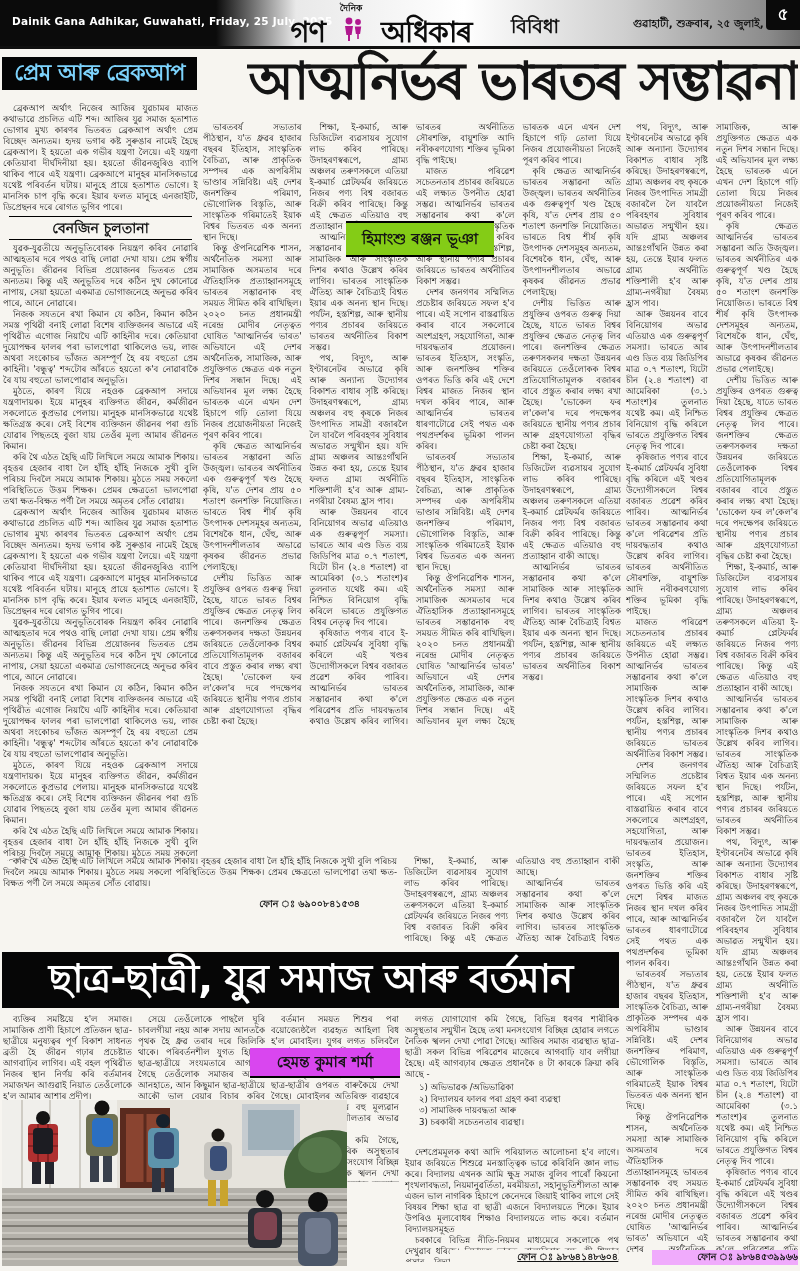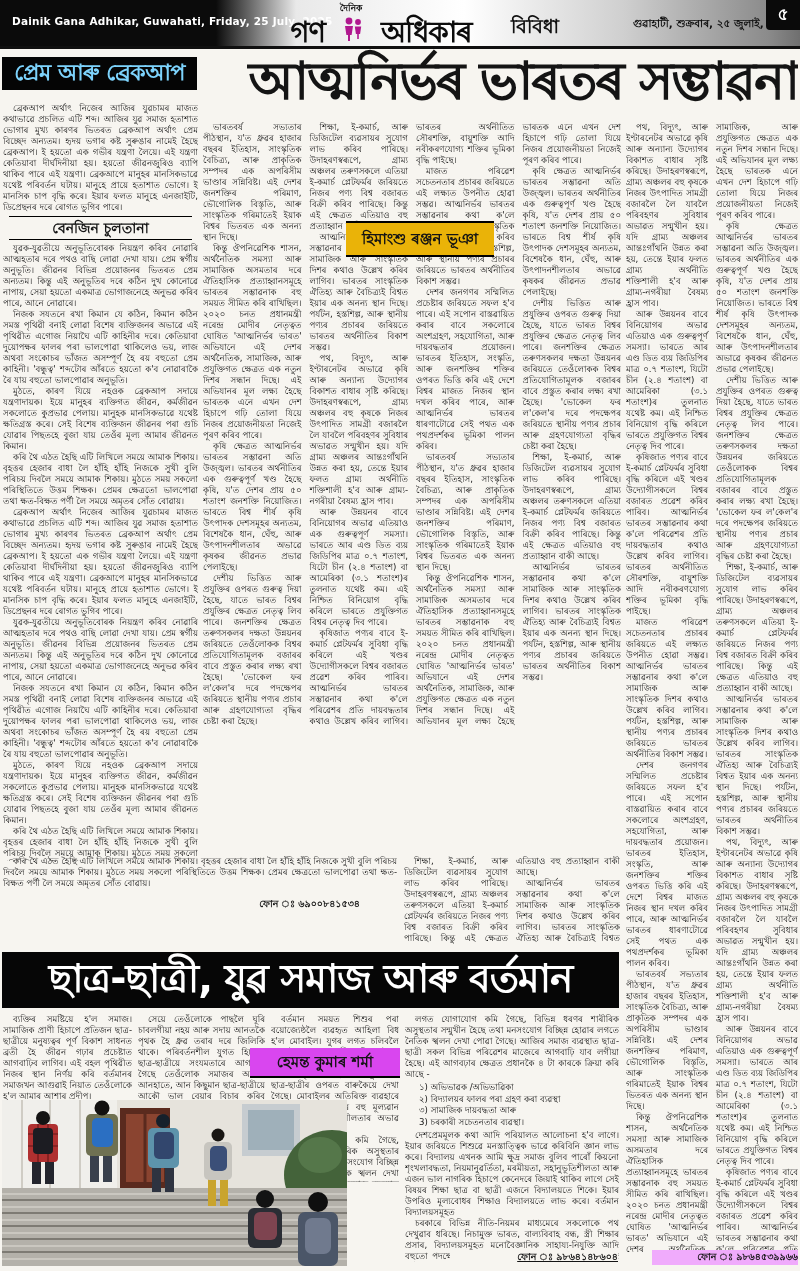--- a/index.html
+++ b/index.html
@@ -31,37 +31,37 @@
                  text-align:center;font-size:14px;font-weight:700;line-height:18px;}
   .a1-wide{position:absolute;left:3px;top:856px;width:394px;height:40px;overflow:hidden;}
   .a1-phone{position:absolute;left:120px;top:897px;width:240px;text-align:right;font-size:9.5px;font-weight:bold;}
 
   
   .t2{position:absolute;left:200px;top:46px;width:598px;height:72px;text-align:right;
       font-size:52px;font-weight:900;line-height:70px;letter-spacing:-2px;white-space:nowrap;overflow:hidden;}
   .a2-bandA{position:absolute;left:203px;top:122px;width:418px;height:730px;overflow:hidden;
             column-count:4;column-gap:8px;}
   .a2-bandB{position:absolute;left:404px;top:856px;width:216px;height:94px;overflow:hidden;column-count:2;column-gap:8px;}
-  .a2-byline{position:absolute;left:346px;top:221px;width:148px;height:32px;background:#eab308;
+  .a2-byline{position:absolute;left:346px;top:221px;width:148px;height:32px;background:#84cc16;
              border-top:2px solid #000;border-bottom:2px solid #000;display:flex;align-items:center;justify-content:center;
              font-size:15px;font-weight:900;white-space:nowrap;}
   .right-strip{position:absolute;left:626px;top:122px;width:172px;height:1134px;overflow:hidden;column-count:2;column-gap:8px;}
   .a2-phone{position:absolute;left:652px;top:1250px;width:146px;text-align:right;font-size:9.5px;font-weight:bold;background:#f0abfc;}
 
   
   .t3-box{position:absolute;left:2px;top:952px;width:617px;height:56px;background:#060606;display:flex;align-items:center;justify-content:center;}
   .t3-box span{color:#fff;font-size:39px;font-weight:900;letter-spacing:-1px;white-space:nowrap;text-align:center;}
   .a3-c1{position:absolute;left:3px;top:1014px;width:129px;height:86px;overflow:hidden;}
   .a3-c2{position:absolute;left:138px;top:1014px;width:127px;height:86px;overflow:hidden;}
   .a3-c3{position:absolute;left:271px;top:1014px;width:128px;height:168px;overflow:hidden;}
   .a3-c4{position:absolute;left:405px;top:1014px;width:214px;height:248px;overflow:hidden;}
   .a3-byline{position:absolute;left:250px;top:1048px;width:150px;height:28px;background:#d946ef;
              border-bottom:2.5px solid #000;display:flex;align-items:center;justify-content:center;
              font-size:15px;font-weight:900;white-space:nowrap;}
-  .numlist{margin:2px 0 2px 14px;}
+  .numlist{margin:2px 0 19px 14px;}
   .numlist div{font-size:8.6px;line-height:11.5px;text-align:left;}
   .a3-phone{position:absolute;left:450px;top:1250px;width:168px;text-align:right;font-size:9.5px;font-weight:bold;background:#f7f5f0;text-decoration:underline;}
 
   
   .photo{position:absolute;left:2px;top:1100px;width:345px;height:166px;overflow:hidden;background:#d8d5ce;}
 </style>
 </head>
 <body>
 
 <div class="page">

